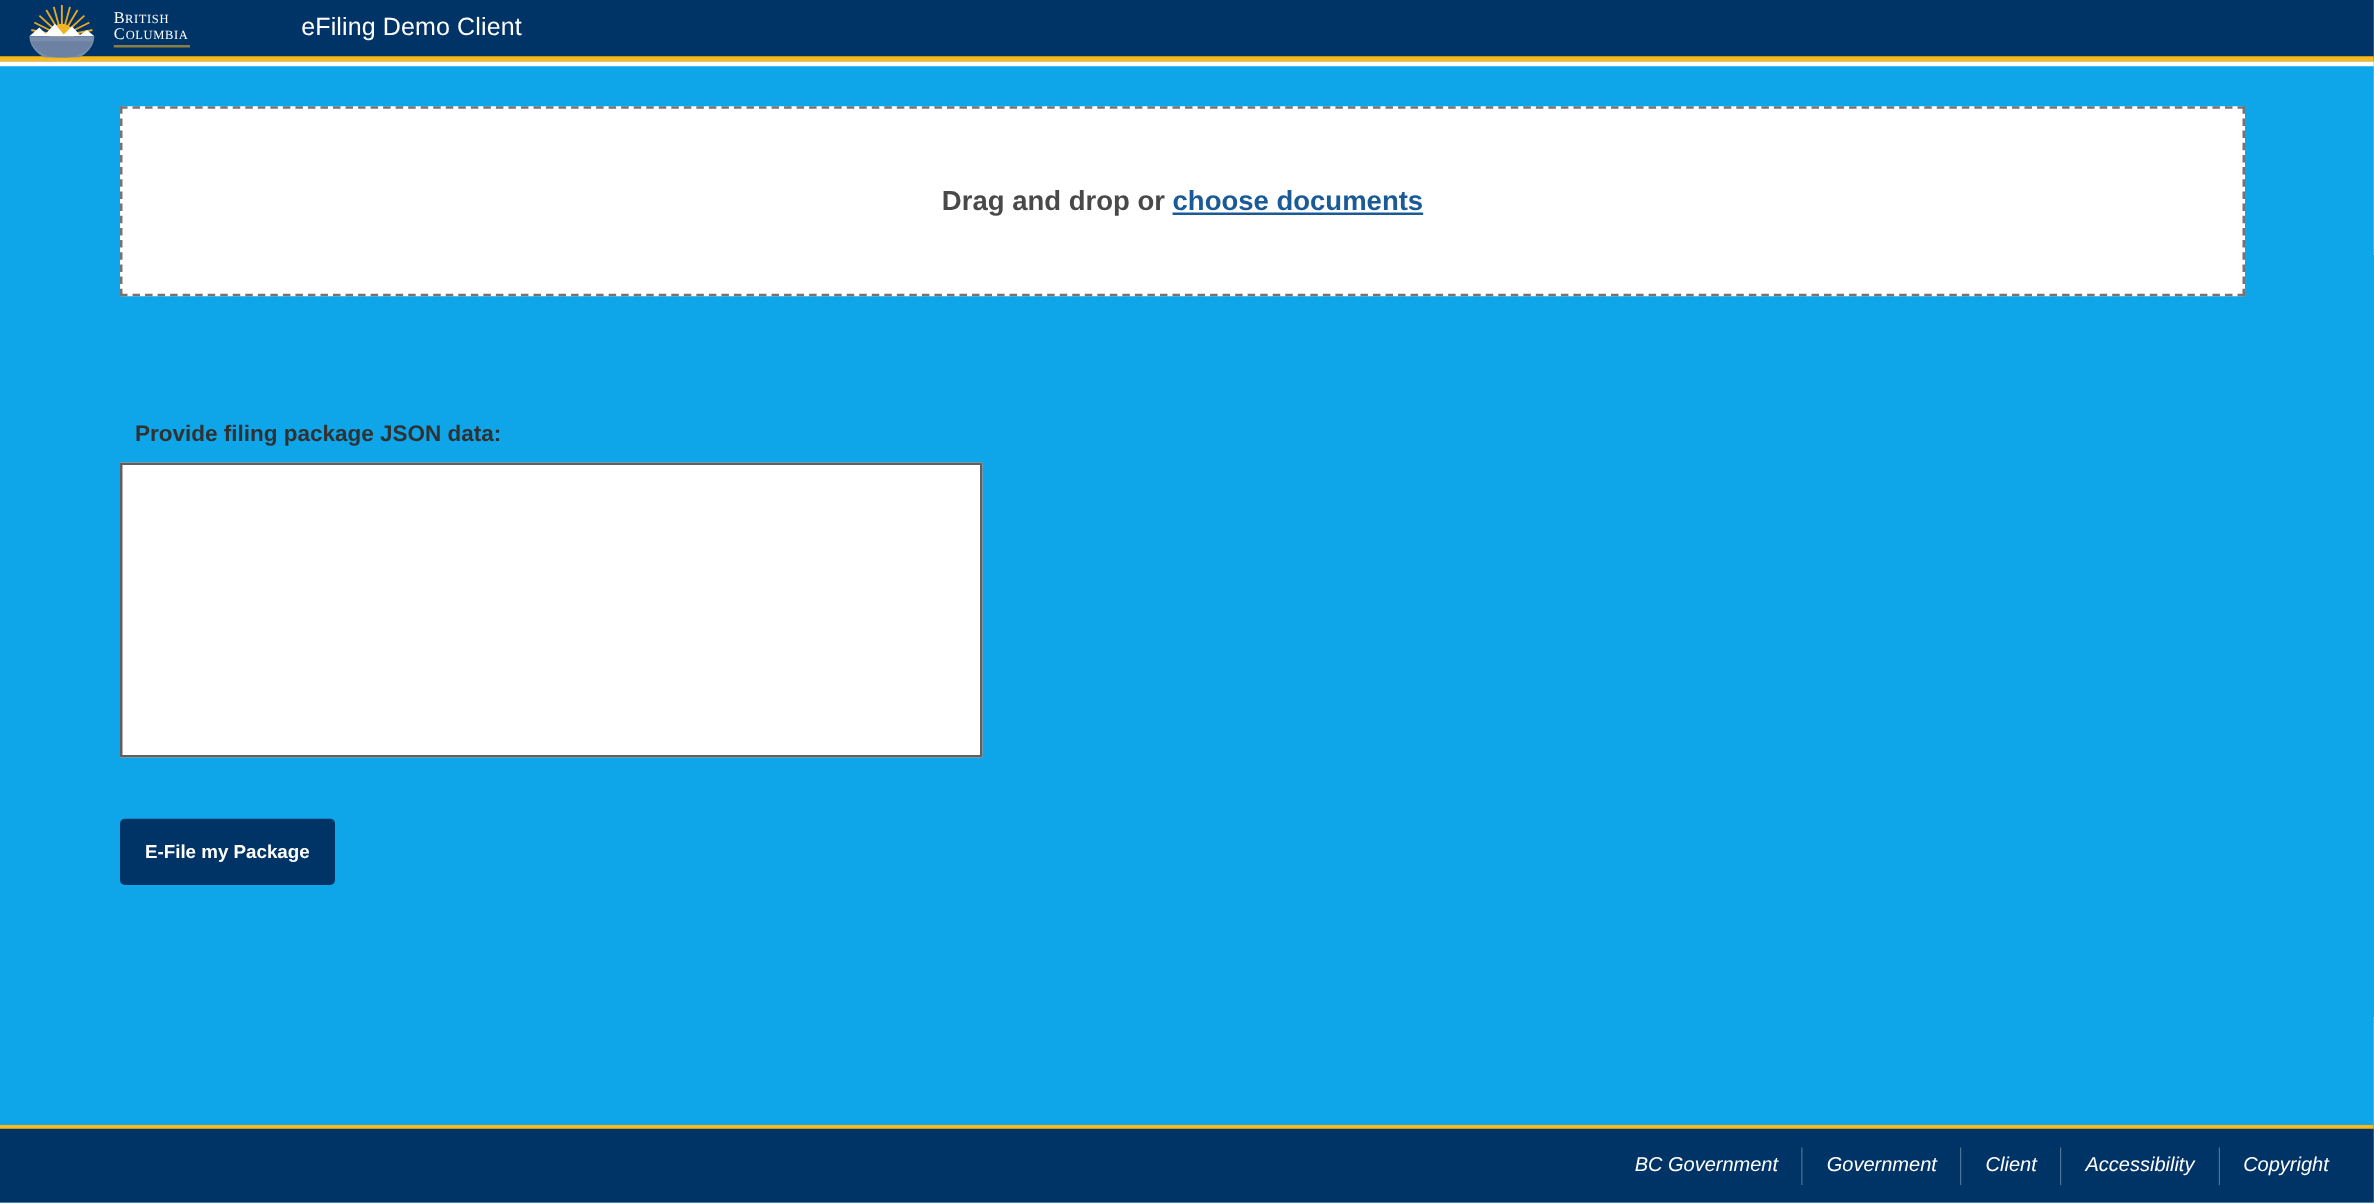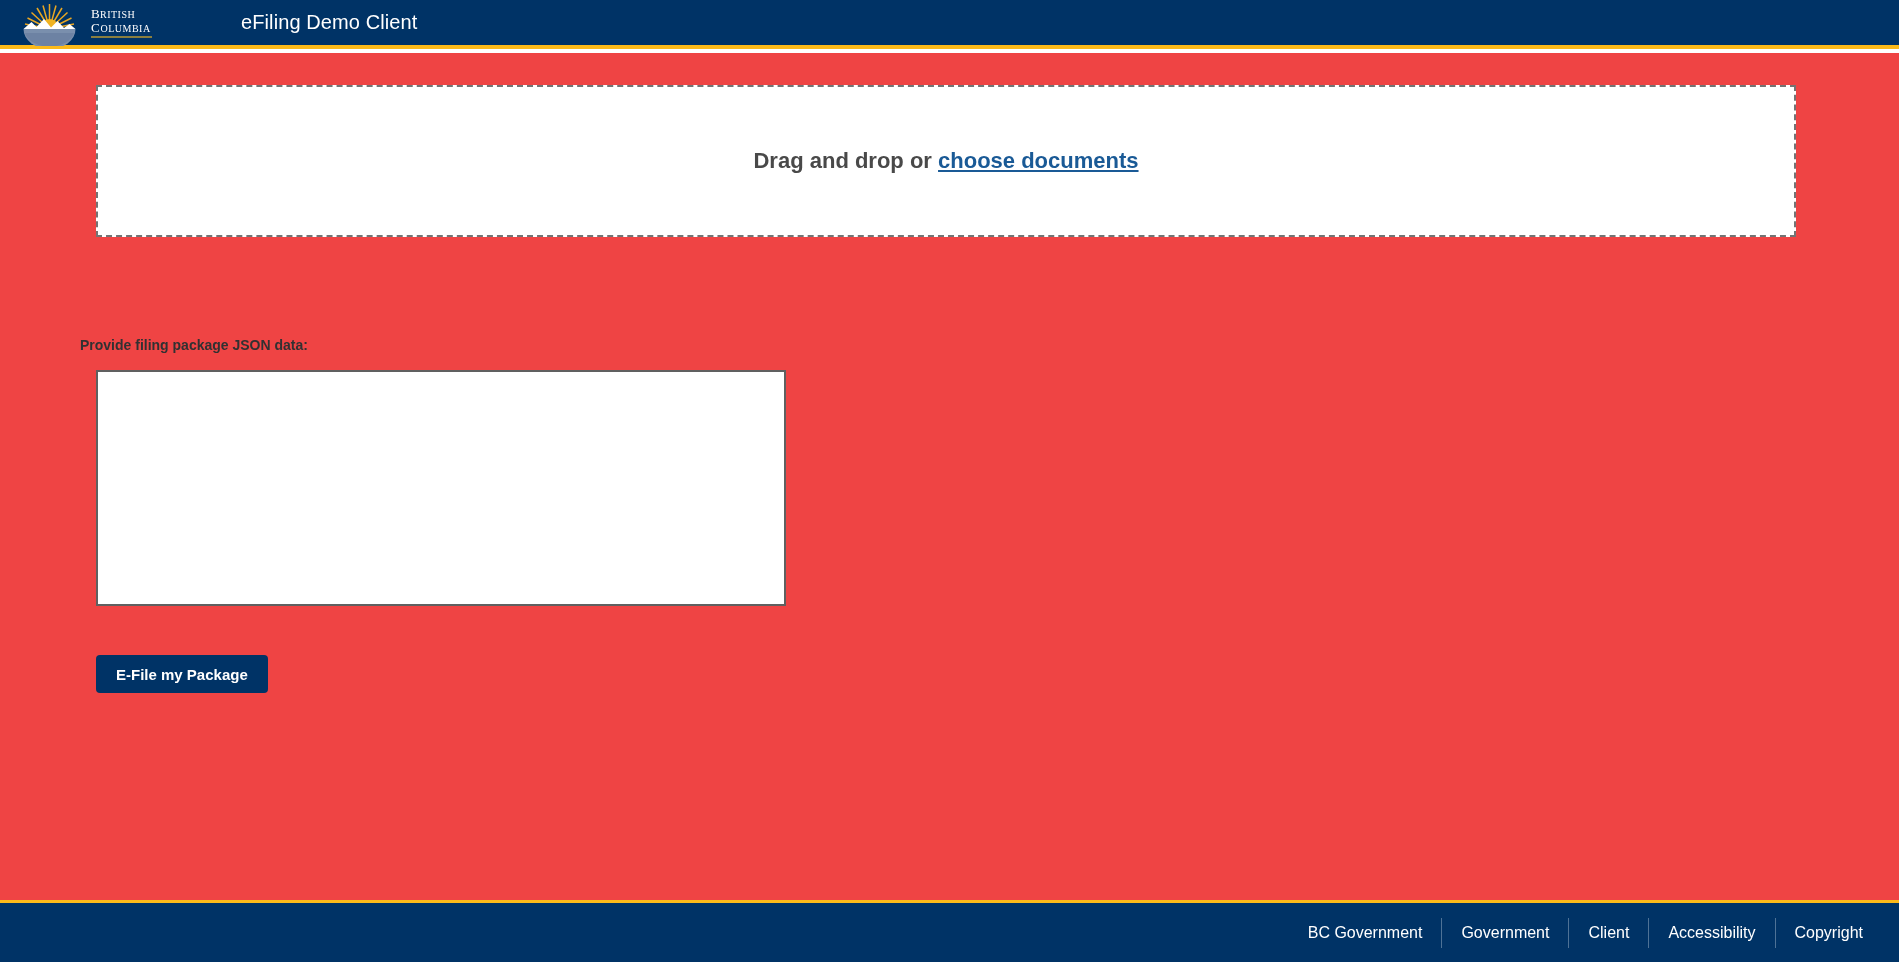--- a/index.html
+++ b/index.html
@@ -48,21 +48,21 @@
     white-space: nowrap;
   }
 
   
   .main-content {
     position: absolute;
     top: 53px;
     left: 0;
     width: 1899px;
     height: 847px;
-    background: #ef4444;
+    background: #0ea5e9;
   }
 
   .dropzone {
     position: absolute;
     left: 96px;
     top: 32px;
     width: 1700px;
     height: 152px;
     border: 2px dashed #747474;
     box-sizing: border-box;
@@ -79,23 +79,23 @@
   }
   .dropzone-link {
     color: #1a5a96;
     text-decoration: underline;
     cursor: pointer;
     font-weight: 700;
   }
 
   .json-label {
     position: absolute;
-    left: 80px;
+    left: 108px;
     top: 284px;
-    font-size: 14px;
+    font-size: 18px;
     font-weight: 700;
     color: #313132;
     white-space: nowrap;
   }
 
   .json-textarea {
     position: absolute;
     left: 96px;
     top: 317px;
     width: 690px;
@@ -108,21 +108,21 @@
     color: #313132;
     padding: 4px 6px;
     resize: none;
     outline: none;
   }
 
   .efile-button {
     position: absolute;
     left: 96px;
     top: 602px;
-    height: 38px;
+    height: 53px;
     padding: 0 20px;
     background: #003366;
     color: #ffffff;
     border: none;
     border-radius: 4px;
     font-family: "Liberation Sans", sans-serif;
     font-size: 15px;
     font-weight: 700;
     cursor: pointer;
     white-space: nowrap;
@@ -139,20 +139,21 @@
     border-top: 3px solid #fcba19;
     box-sizing: border-box;
     display: flex;
     align-items: center;
     justify-content: flex-end;
   }
   .footer-nav {
     display: flex;
     align-items: flex-start;
     margin-right: 36px;
+    font-style: italic;
   }
   .footer-link {
     color: #ffffff;
     font-size: 16px;
     text-decoration: none;
     padding: 0 19px;
     white-space: nowrap;
     line-height: 30px;
   }
   .footer-link:last-child {

